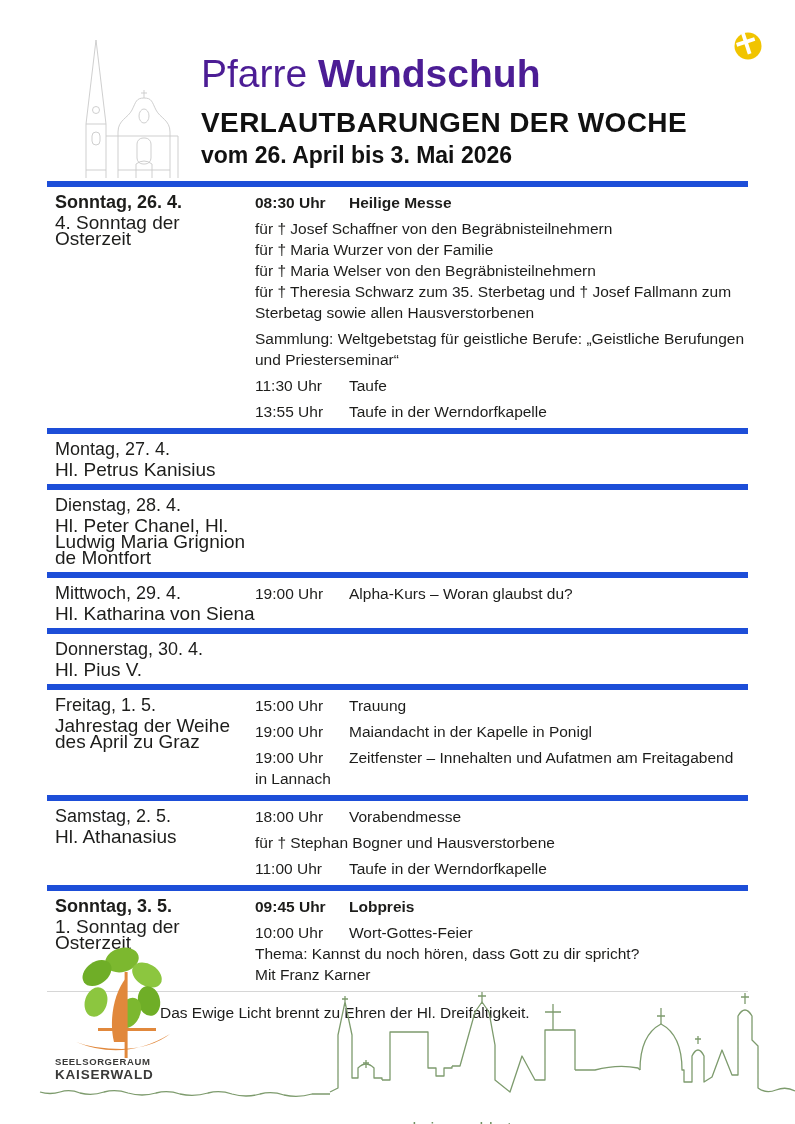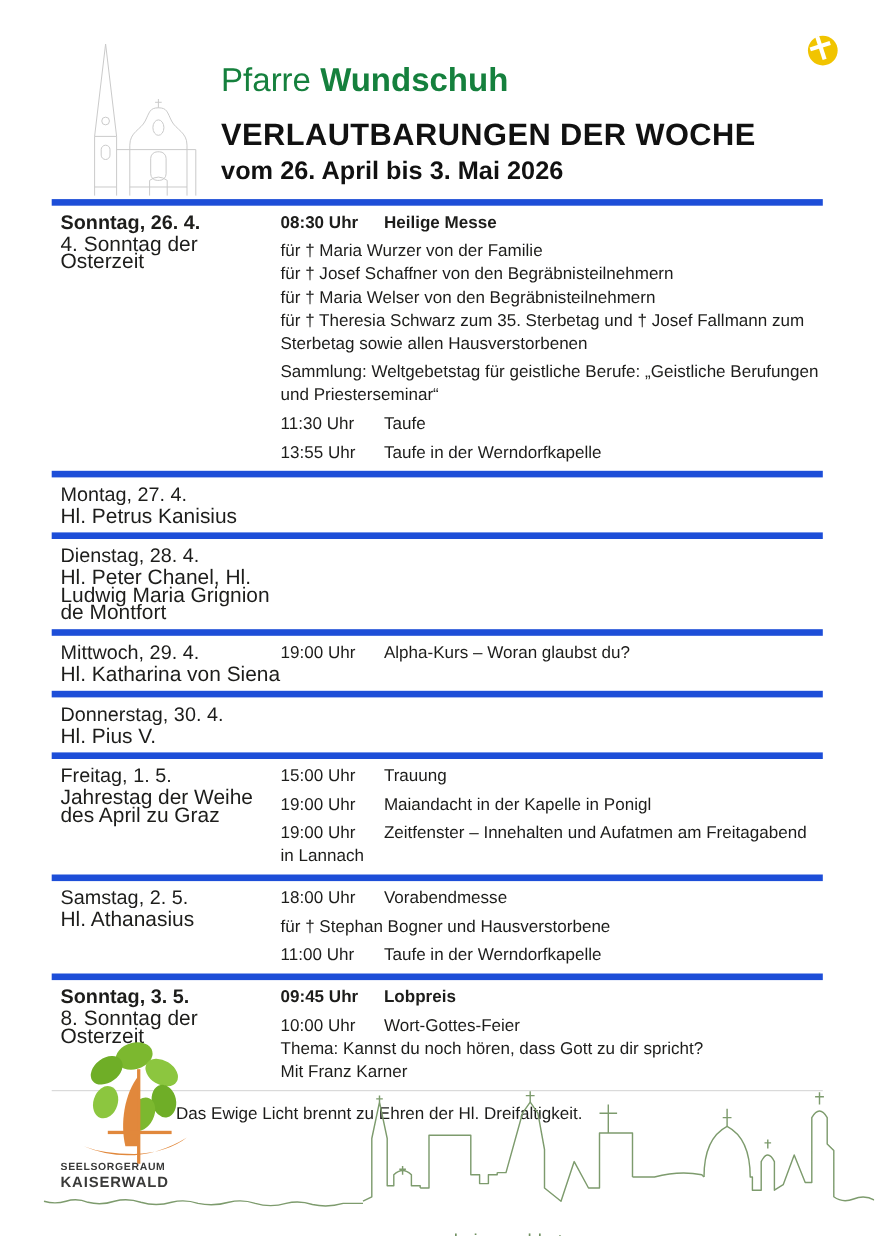--- a/index.html
+++ b/index.html
@@ -3,21 +3,21 @@
 <meta charset="utf-8">
 <style>
   html,body{margin:0;padding:0;background:#ffffff;}
   .page{
     position:relative;width:795px;height:1124px;overflow:hidden;background:#ffffff;
     font-family:"Liberation Sans","DejaVu Sans",sans-serif;color:#1d1d1b;
   }
   
   .church-art{position:absolute;left:66px;top:36px;}
   .title-block{position:absolute;left:201px;top:52px;}
-  .parish-line{font-size:30px;line-height:44px;color:#15803d;font-weight:400;}
+  .parish-line{font-size:39px;line-height:44px;color:#4c1d95;font-weight:400;}
   .parish-line .strong{font-weight:700;}
   .doc-title{font-size:28px;line-height:30px;font-weight:800;letter-spacing:.4px;margin-top:12px;color:#111;}
   .doc-subtitle{font-size:23px;line-height:26px;font-weight:700;margin-top:4px;color:#111;}
   .diocese-badge{position:absolute;left:731px;top:29px;}
   
   .schedule{margin:0 47px;padding-top:181px;}
   .day-row{display:flex;border-top:6px solid #1d4ed8;padding:4px 0 6px;}
   .schedule{border-bottom:0;}
   .day-row:last-child{border-bottom:1px solid #d6d6d6;}
   .day-col{flex:none;width:208px;padding-left:8px;box-sizing:border-box;}
@@ -75,22 +75,22 @@
 
   <div class="schedule">
       <div class="day-row">
         <div class="day-col">
           <div class="day-date sunday">Sonntag, 26. 4.</div>
           <div class="day-note">4. Sonntag der Osterzeit</div>
         </div>
         <div class="events-col">
           <div class="entry"><span class="time bold">08:30 Uhr</span><span class="bold">Heilige Messe</span></div>
           <div class="entry">
+            <div class="line">für † Josef Schaffner von den Begräbnisteilnehmern</div>
             <div class="line">für † Maria Wurzer von der Familie</div>
-            <div class="line">für † Josef Schaffner von den Begräbnisteilnehmern</div>
             <div class="line">für † Maria Welser von den Begräbnisteilnehmern</div>
             <div class="line">für † Theresia Schwarz zum 35. Sterbetag und † Josef Fallmann zum Sterbetag sowie allen Hausverstorbenen</div>
           </div>
           <div class="entry">
             <div class="line">Sammlung: Weltgebetstag für geistliche Berufe: „Geistliche Berufungen und Priesterseminar“</div>
           </div>
           <div class="entry"><span class="time">11:30 Uhr</span><span>Taufe</span></div>
           <div class="entry"><span class="time">13:55 Uhr</span><span>Taufe in der Werndorfkapelle</span></div>
         </div>
       </div>
@@ -143,21 +143,21 @@
           <div class="entry"><span class="time">18:00 Uhr</span><span>Vorabendmesse</span></div>
           <div class="entry">
             <div class="line">für † Stephan Bogner und Hausverstorbene</div>
           </div>
           <div class="entry"><span class="time">11:00 Uhr</span><span>Taufe in der Werndorfkapelle</span></div>
         </div>
       </div>
       <div class="day-row">
         <div class="day-col">
           <div class="day-date sunday">Sonntag, 3. 5.</div>
-          <div class="day-note">8. Sonntag der Osterzeit</div>
+          <div class="day-note">1. Sonntag der Osterzeit</div>
         </div>
         <div class="events-col">
           <div class="entry"><span class="time bold">09:45 Uhr</span><span class="bold">Lobpreis</span></div>
           <div class="entry"><span class="time">10:00 Uhr</span><span>Wort-Gottes-Feier</span><div class="cont">Thema: Kannst du noch hören, dass Gott zu dir spricht?</div><div class="cont">Mit Franz Karner</div></div>
         </div>
       </div>
     </div>
 
   <div class="eternal-light">Das Ewige Licht brennt zu Ehren der Hl. Dreifaltigkeit.</div>
 

